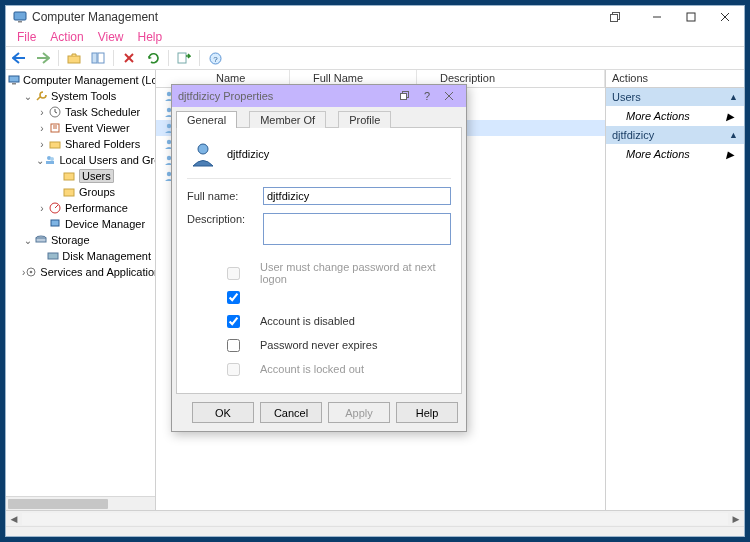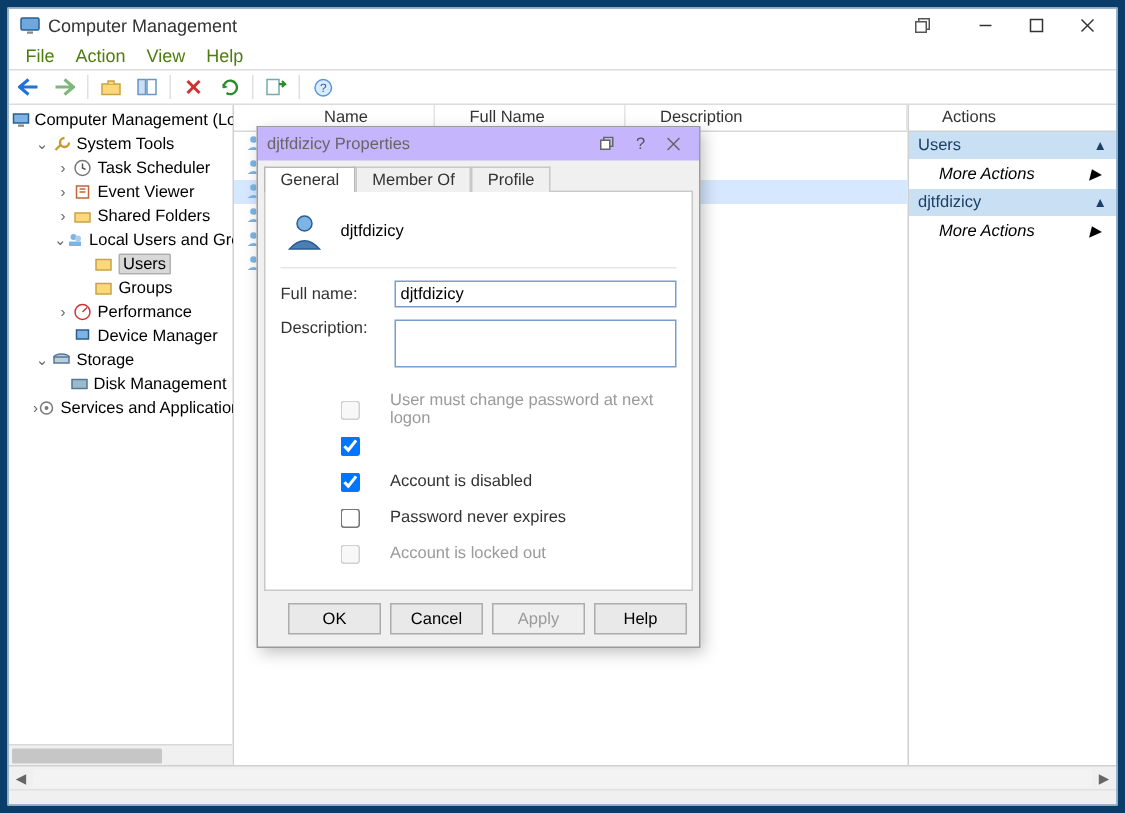--- a/index.html
+++ b/index.html
@@ -45,21 +45,21 @@
   .title-ctrls .tbtn svg { pointer-events: none; }
   .title-ctrls .restore-btn { margin-right: 8px; }
 
   
   .menu-bar {
     display: flex; align-items: center;
     height: 18px;
     padding: 0 4px;
     font-size: 12px;
   }
-  .menu-bar .menu-item { padding: 1px 7px; color: #4d7c0f; }
+  .menu-bar .menu-item { padding: 1px 7px; color: #ec4899; }
 
   
   .toolbar {
     display: flex; align-items: center;
     height: 24px;
     border-top: 1px solid #dcdcdc;
     border-bottom: 1px solid #dcdcdc;
     padding: 0 2px;
     gap: 2px;
   }
@@ -157,21 +157,21 @@
   .list-row.sel { background: #d6e8ff; }
   .user-ic { width: 14px; height: 14px; display: inline-flex; align-items: center; justify-content: center; }
 
   
   .actions-pane {
     width: 138px;
     display: flex; flex-direction: column;
   }
   .actions-title {
     height: 18px;
-    padding: 2px 22px;
+    padding: 2px 6px;
     font-size: 11px;
     color: #333;
     background: #fff;
     border-bottom: 1px solid #d0d0d0;
   }
   .actions-section-hdr {
     display: flex; align-items: center; justify-content: space-between;
     height: 18px;
     padding: 0 6px;
     background: #c9dff4;
@@ -228,21 +228,21 @@
   }
   .dlg-title .spacer { flex: 1; }
   .dlg-title .dbtn {
     width: 22px; height: 18px;
     display: flex; align-items: center; justify-content: center;
     color: #555;
   }
   .tabstrip {
     display: flex;
     padding: 3px 4px 0 4px;
-    gap: 0;
+    gap: 12px;
   }
   .tab {
     padding: 2px 10px;
     background: #f0f0f0;
     border: 1px solid #c8c8c8;
     border-bottom: none;
     color: #333;
     position: relative;
     top: 1px;
   }

